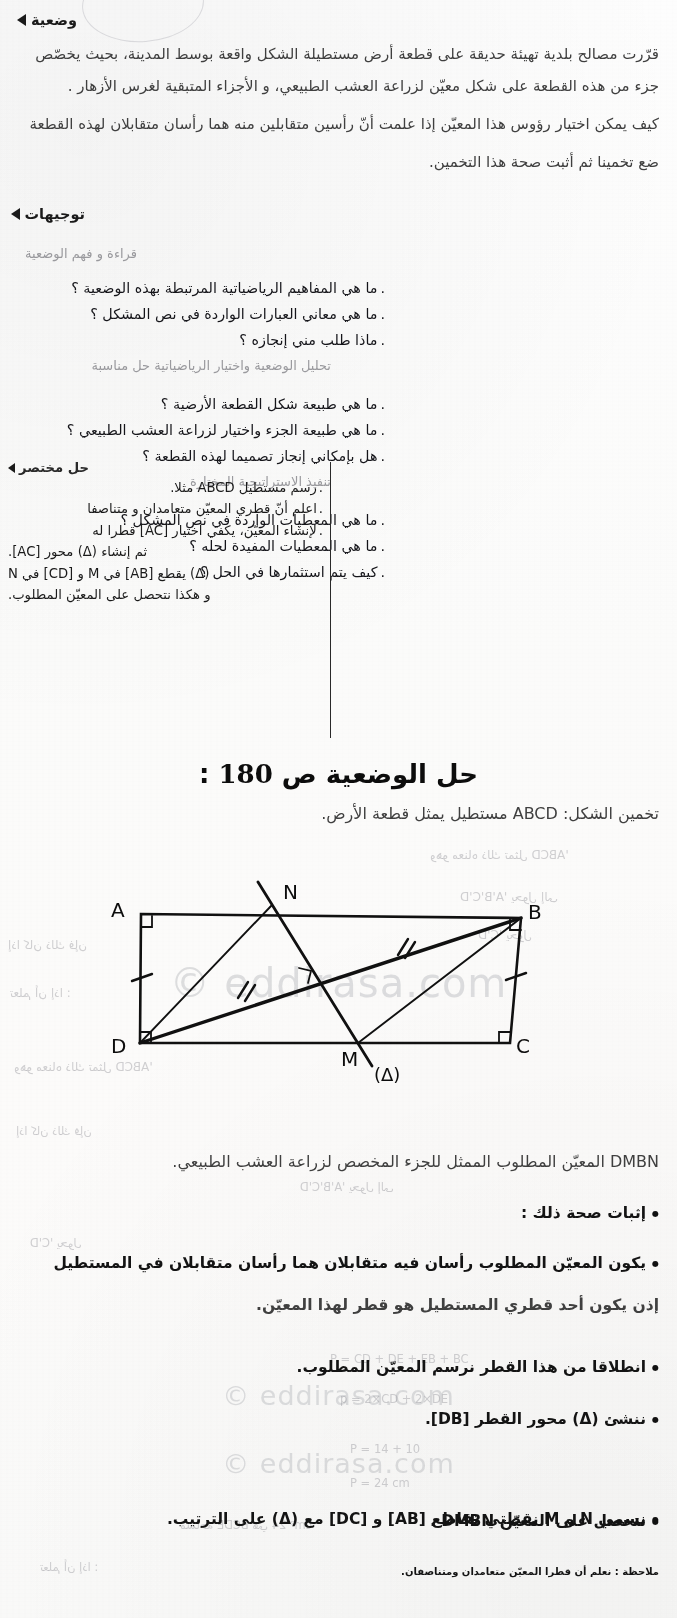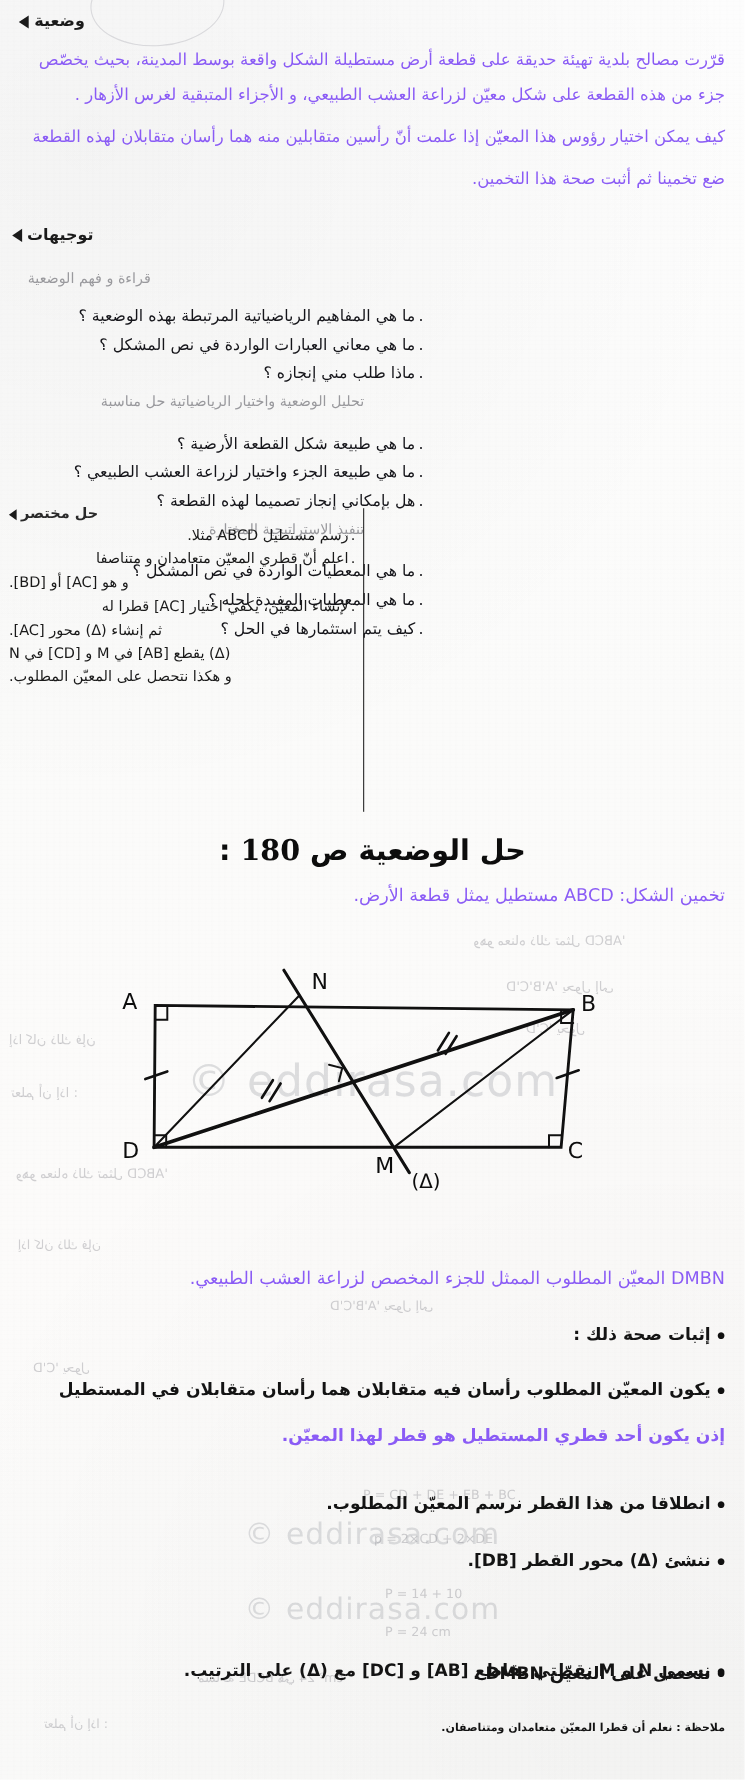--- a/index.html
+++ b/index.html
@@ -54,21 +54,21 @@
     justify-content:flex-start;
   }
   .tri{
     display:inline-block;width:0;height:0;
     border-top:6px solid transparent;border-bottom:6px solid transparent;
     border-right:9px solid #1b1b1b;
   }
   .sub-head{
     font-size:13px;color:#9a9a9e;font-weight:normal;
   }
-  .para{font-size:15px;line-height:1.95;color:#8b5cf6;}
+  .para{font-size:15px;line-height:1.95;color:#404040;}
   .q{font-size:14.3px;line-height:1.78;color:#15151a;}
   .q .dot{display:inline-block;margin-left:3px;}
   .bullet-line{font-size:14.6px;line-height:1.95;}
   .bullet-line::before{
     content:"\25CF";font-size:8px;vertical-align:2px;margin-left:6px;color:#111;
   }
 
   
   #brief-solution{
     position:absolute;left:8px;top:460px;width:315px;
@@ -190,21 +190,20 @@
   <div class="bs-head">
     <span class="tri"></span>
     <span>حل مختصر</span>
   </div>
   <div class="bs-item">
     <span class="dt">.</span><span>رسم مستطيل ABCD مثلا.</span>
   </div>
   <div class="bs-item">
     <span class="dt">.</span><span>اعلم أنّ قطري المعيّن متعامدان و متناصفا</span>
   </div>
-  <div class="bs-item cont">و هو [AC] أو [BD].</div>
   <div class="bs-item">
     <span class="dt">.</span><span>لإنشاء المعيّن، يكفي اختيار [AC] قطرا له</span>
   </div>
   <div class="bs-item cont">ثم إنشاء (Δ) محور [AC].</div>
   <div class="bs-item cont">(Δ) يقطع [AB] في M و [CD] في N</div>
   <div class="bs-item cont">و هكذا نتحصل على المعيّن المطلوب.</div>
 </section>
 
 <h1 id="page-title">
   <span>حل الوضعية ص</span>

